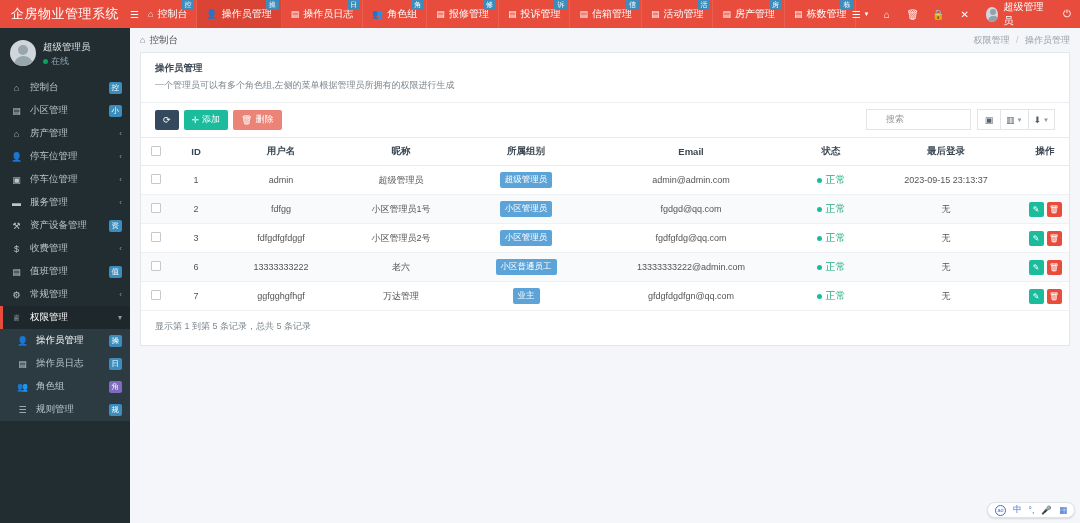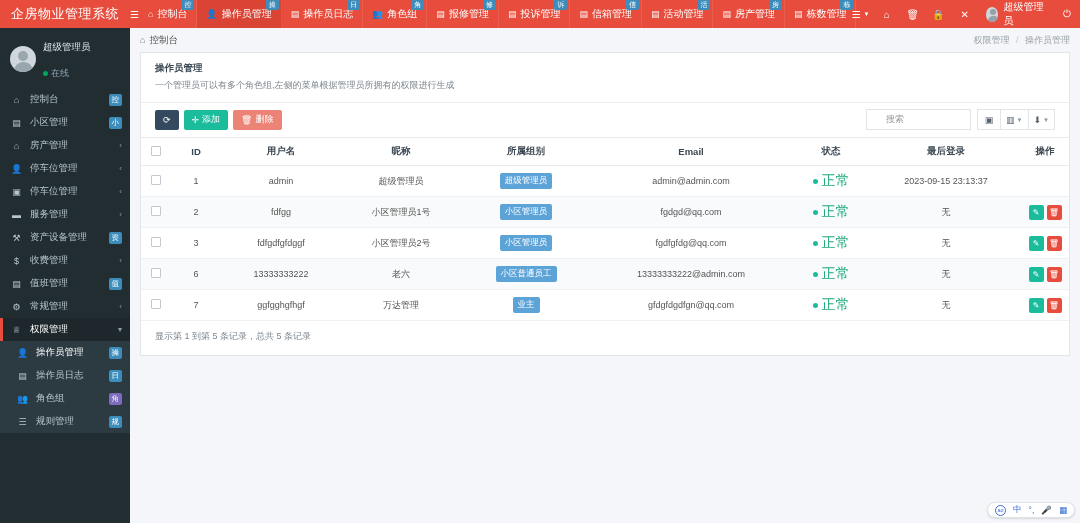--- a/index.html
+++ b/index.html
@@ -79,21 +79,21 @@
   .side-profile .av::before {
     content: ""; position: absolute; left: 8px; top: 4.5px;
     width: 10px; height: 10px; border-radius: 50%; background: #9aa6ad;
   }
   .side-profile .av::after {
     content: ""; position: absolute; left: 3.5px; top: 16px;
     width: 19px; height: 13px; border-radius: 9px 9px 0 0; background: #9aa6ad;
   }
   .side-profile .meta { line-height: 1.45; }
   .side-profile .nm { font-size: 9.5px; color: #dfe6ea; }
-  .side-profile .st { font-size: 9px; color: #8aa4b1; display: flex; align-items: center; gap: 3px; margin-top: 12px; }
+  .side-profile .st { font-size: 9px; color: #8aa4b1; display: flex; align-items: center; gap: 3px; }
   .dot-on { width: 5px; height: 5px; border-radius: 50%; background: #00a65a; display: inline-block; }
 
   .side-search {
     margin: 2px 9px 8px 9px; height: 23px;
     background: #374850; border: 1px solid #3a4b53;
     display: flex; align-items: center;
   }
   .side-search input {
     flex: 1; background: transparent; border: 0; outline: none;
     color: #b8c7ce; font-size: 9.5px; padding: 0 6px;
@@ -208,21 +208,21 @@
   }
   table.grid tbody tr:nth-child(even) { background: #f9fafb; }
   .ckbox {
     width: 10px; height: 10px; border: 1px solid #c3c9ce;
     background: #fff; display: inline-block; border-radius: 1px;
   }
   .grp-badge {
     display: inline-block; background: #5ca3d8; color: #fff;
     font-size: 8.5px; padding: 2px 5px; border-radius: 2px;
   }
-  .status { display: inline-flex; align-items: center; gap: 4px; color: #1ea97c; font-size: 14px; }
+  .status { display: inline-flex; align-items: center; gap: 4px; color: #1ea97c; font-size: 10px; }
   .status .d { width: 5px; height: 5px; border-radius: 50%; background: #1abc9c; }
   .ops { display: inline-flex; gap: 3px; }
   .op-btn {
     width: 15px; height: 15px; border-radius: 2px;
     display: inline-flex; align-items: center; justify-content: center;
     color: #fff; font-size: 8px;
   }
   .op-edit { background: #1abc9c; }
   .op-del { background: #e74c3c; }
   .table-foot { padding: 9px 14px 12px 14px; font-size: 9px; color: #7d878f; }

